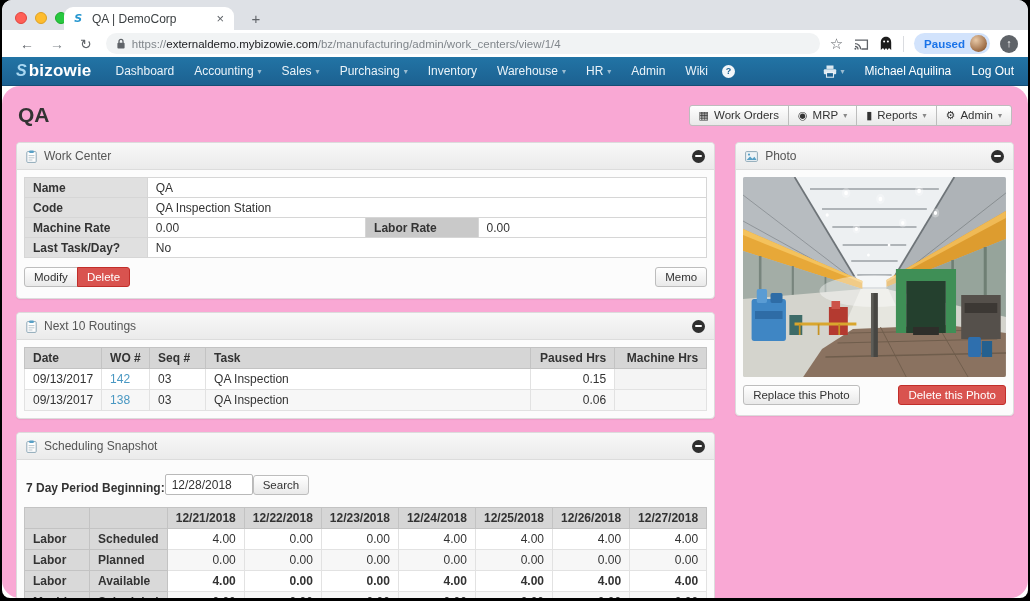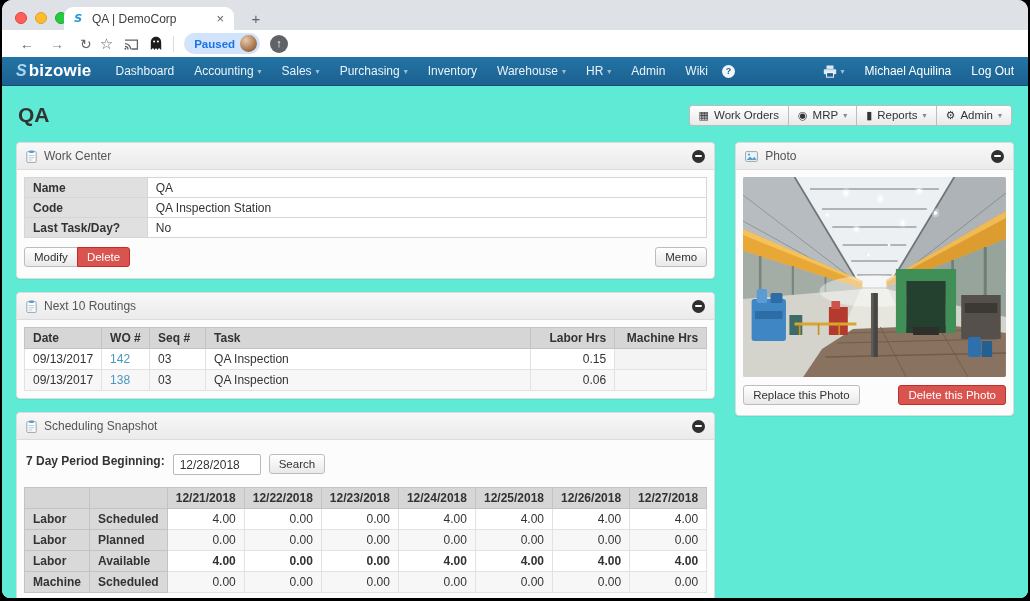--- a/index.html
+++ b/index.html
@@ -57,21 +57,21 @@
               font-size:12px; color:#eaf3f9; cursor:default; }
   .nav-item .caret { font-size:8px; color:rgba(255,255,255,0.55); }
   .help-circle { width:13px; height:13px; border-radius:50%; background:#f2f6f9;
                  color:#1c6191; font-size:9px; font-weight:bold; text-align:center;
                  line-height:13px; margin-left:4px; }
   .nav-right { margin-left:auto; display:flex; align-items:center; gap:20px; font-size:12px; }
   .printer-wrap { display:flex; align-items:center; gap:4px; }
   .printer-wrap .caret { font-size:8px; color:rgba(255,255,255,0.55); }
 
   
-  .main { flex:1; background:#5eead4; overflow:hidden; }
+  .main { flex:1; background:#f9a8d4; overflow:hidden;border-radius:18px; }
   .pagehead { display:flex; align-items:center; padding:17px 16px 13px; }
   .page-title { font-size:21px; font-weight:bold; color:#333; }
   .btn-group { display:inline-flex; }
   .btn { display:inline-flex; align-items:center; gap:5px; padding:3px 9px; font-size:11.5px;
          color:#333; background:linear-gradient(#ffffff,#e9e9e9); border:1px solid #bdbdbd;
          border-radius:3px; font-family:inherit; white-space:nowrap; }
   .btn .bicon { font-size:11px; color:#333; }
   .btn .caret { font-size:8px; color:#888; }
   .btn-group .btn { border-radius:0; margin-left:-1px; }
   .btn-group .btn:first-child { border-radius:3px 0 0 3px; margin-left:0; }
@@ -108,21 +108,21 @@
   table.data { width:100%; border-collapse:collapse; font-size:12px; color:#333; }
   table.data th { background:#d6d6d6; border:1px solid #c3c3c3; font-weight:bold;
                   text-align:left; padding:3px 8px; height:20px; }
   table.data td { border:1px solid #e2e2e2; padding:3px 8px; height:19px; background:#fff; }
   table.data tr.alt td { background:#f7f7f7; }
   table.data .num { text-align:right; }
   table.data td.mach { background:#f4f4f4; }
   a.wolink { color:#4897c2; text-decoration:none; }
 
   
-  .filter-row { display:flex; align-items:flex-start; gap:8px; padding:7px 2px 12px; }
+  .filter-row { display:flex; align-items:flex-end; gap:0; padding:7px 2px 12px; }
   .filter-label { font-size:12px; font-weight:bold; color:#333; }
   .date-input { width:88px; height:21px; border:1px solid #b9b9b9; border-radius:2px;
                 font-size:12px; padding:0 6px; color:#333; font-family:inherit; }
   table.sched th.rowlabel { background:#d9d9d9; font-weight:bold; }
   table.sched th.corner { background:#d6d6d6; }
   table.sched td.bold, table.sched tr.boldrow td { font-weight:bold; }
   table.sched th.datecol { text-align:center; }
 
   
   .photo-frame { width:100%; height:200px; border-radius:2px; overflow:hidden; display:block; }
@@ -151,20 +151,27 @@
       <span class="tab-title">QA | DemoCorp</span>
       <span class="tab-close">×</span>
     </div>
     <div class="newtab">+</div>
   </div>
 
   <div class="urlrow">
     <span class="navglyph">←</span>
     <span class="navglyph fwd">→</span>
     <span class="navglyph">↻</span>
+    <div class="omnibox">
+      <svg class="mini" width="10" height="12" viewBox="0 0 10 12">
+            <path d="M3 5 V3.4 a2 2 0 0 1 4 0 V5" fill="none" stroke="#5f6368" stroke-width="1.3"></path>
+            <rect x="1.4" y="4.8" width="7.2" height="5.8" rx="1" fill="#5f6368"></rect>
+          </svg>
+      <span class="urltext"><span class="scheme">https://</span><span class="domain">externaldemo.mybizowie.com</span><span class="path">/bz/manufacturing/admin/work_centers/view/1/4</span></span>
+    </div>
     <div class="chromeicons">
       <span class="star">☆</span>
       <svg class="mini" width="16" height="14" viewBox="0 0 16 14">
             <path d="M2 3.2 H14.4 V12 H8.4" fill="none" stroke="#5f6368" stroke-width="1.3"></path>
             <path d="M2 9.4 a3 3 0 0 1 3 3" fill="none" stroke="#5f6368" stroke-width="1.3"></path>
             <path d="M2 6.6 a5.6 5.6 0 0 1 5.6 5.6" fill="none" stroke="#5f6368" stroke-width="1.3"></path>
             <circle cx="2.4" cy="11.8" r="1" fill="#5f6368"></circle>
           </svg>
       <svg class="mini" width="14" height="15" viewBox="0 0 14 15">
             <path d="M7 .8 C3.6 .8 1.8 3.4 1.8 6.6 L1.8 14 L4 11.9 L5.5 14 L7 11.9 L8.5 14 L10 11.9 L12.2 14 L12.2 6.6 C12.2 3.4 10.4 .8 7 .8 Z" fill="#1c1c1c"></path>
@@ -281,20 +288,26 @@
               <tbody>
                     <tr>
                 <td class="flabel">Name</td>
                 <td class="fval" colspan="3">QA</td>
               </tr>
               <tr>
                 <td class="flabel">Code</td>
                 <td class="fval" colspan="3">QA Inspection Station</td>
               </tr>
               <tr>
+                <td class="flabel">Machine Rate</td>
+                <td class="fval" style="width:32%">0.00</td>
+                <td class="flabel darker">Labor Rate</td>
+                <td class="fval">0.00</td>
+              </tr>
+              <tr>
                 <td class="flabel">Last Task/Day?</td>
                 <td class="fval" colspan="3">No</td>
               </tr>
             </tbody>
                 </table>
             <div class="panel-footer">
               <span class="btn-group">
                 <button class="btn">Modify</button>
                 <button class="btn btn-danger">Delete</button>
               </span>
@@ -316,21 +329,21 @@
             <span class="collapse-btn"></span>
           </div>
           <div class="panel-body">
             <table class="data">
               <thead>
                     <tr id="routings-head">
                       <th style="width: 72px;">Date</th>
                       <th style="width: 48px;">WO #</th>
                       <th style="width: 56px;">Seq #</th>
                       <th>Task</th>
-                      <th class="num" style="width: 84px;">Labor Hrs</th>
+                      <th class="num" style="width: 84px;">Paused Hrs</th>
                       <th class="num" style="width: 92px;">Machine Hrs</th>
                     </tr>
                   </thead>
               <tbody id="routings-body">
                     <tr class="">
                       <td>09/13/2017</td>
                       <td><a class="wolink" href="#">142</a></td>
                       <td>03</td>
                       <td>QA Inspection</td>
                       <td class="num">0.15</td>

